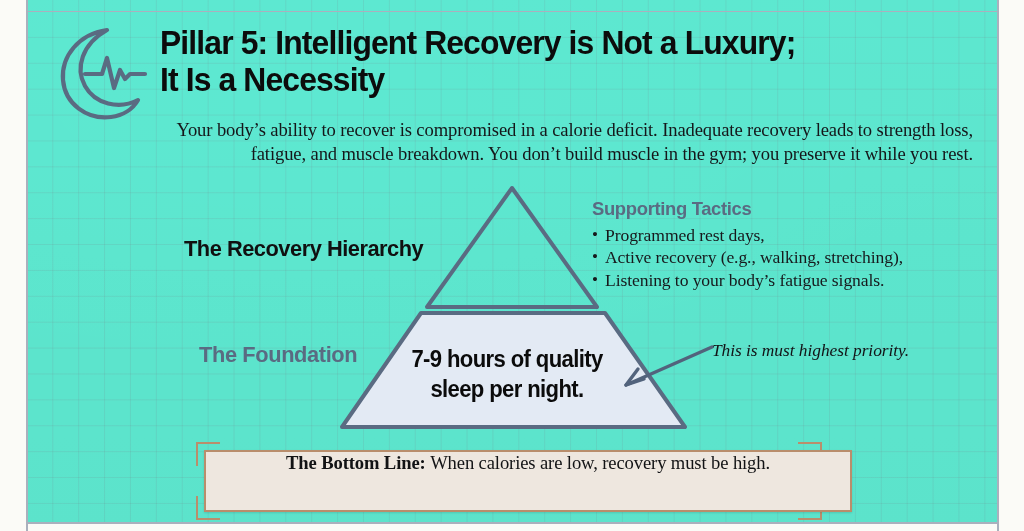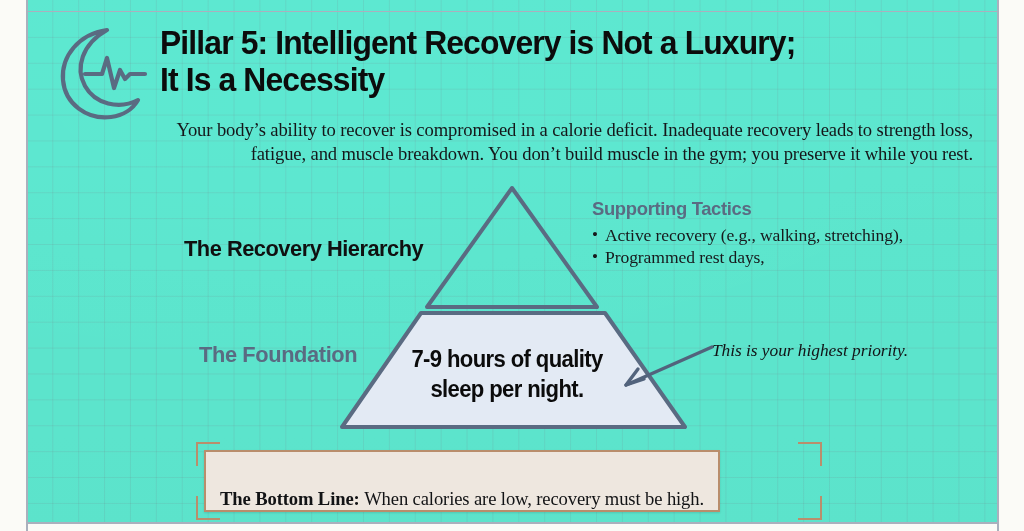--- a/index.html
+++ b/index.html
@@ -95,25 +95,25 @@
   .annotation{
     position:absolute;left:712px;top:340px;
     font-family:"Liberation Serif",serif;font-style:italic;
     font-size:17.4px;color:#121417;letter-spacing:-.05px;white-space:nowrap;
   }
   .leader-svg{position:absolute;left:600px;top:335px;width:130px;height:60px;overflow:visible;}
 
   
   .bottom-wrap{position:absolute;left:196px;top:440px;width:626px;height:82px;}
   .bottom-box{
-    position:absolute;left:8px;top:10px;width:516px;height:62px;
+    position:absolute;left:8px;top:10px;width:648px;height:62px;
     box-sizing:border-box;background:#eee7df;
     border:2.2px solid #b98e6c;
     box-shadow:0 1px 2px rgba(0,0,0,.12);
-    display:flex;align-items:flex-end;justify-content:center;
+    display:flex;align-items:flex-start;justify-content:center;
   }
   .bottom-text{
     font-family:"Liberation Serif",serif;font-size:18.6px;color:#121315;
     letter-spacing:-.12px;white-space:nowrap;
   }
   .bottom-text b{font-weight:bold;}
   .bracket{position:absolute;width:22px;height:22px;border:2.4px solid #b98e6c;}
   .bk-tl{left:0;top:2px;border-right:none;border-bottom:none;}
   .bk-tr{right:0;top:2px;border-left:none;border-bottom:none;}
   .bk-bl{left:0;bottom:2px;border-right:none;border-top:none;}
@@ -152,30 +152,31 @@
     <polygon points="91,133 275,133 355,247 12,247" fill="#e3eaf4" stroke="#5a6b82" stroke-width="4" stroke-linejoin="round"></polygon>
   </svg>
 
   <div class="tier-label-top">The Recovery Hierarchy</div>
   <div class="tier-label-bottom">The Foundation</div>
   <div class="base-text">7-9 hours of quality sleep per night.</div>
 
   <div class="tactics">
     <div class="tactics-title">Supporting Tactics</div>
     <ul class="tactics-list">
+      <li>Programmed rest days,</li>
       <li>Active recovery (e.g., walking, stretching),</li>
-      <li>Programmed rest days,</li>
+      <li>Listening to your body’s fatigue signals.</li>
     </ul>
   </div>
 
   <svg class="leader-svg" viewBox="0 0 130 60">
     <path d="M112 12 L26 50" fill="none" stroke="#52637c" stroke-width="3.4" stroke-linecap="round"></path>
     <path d="M26 50 L44 44 M26 50 L38 34" fill="none" stroke="#52637c" stroke-width="3.4" stroke-linecap="round" stroke-linejoin="round"></path>
   </svg>
-  <div class="annotation">This is your highest priority.</div>
+  <div class="annotation">This is must highest priority.</div>
 
   <div class="bottom-wrap">
     <div class="bracket bk-tl"></div>
     <div class="bracket bk-tr"></div>
     <div class="bracket bk-bl"></div>
     <div class="bracket bk-br"></div>
     <div class="bottom-box">
       <div class="bottom-text">
         <b>The Bottom Line:</b><span>&nbsp;</span><span>When calories are low, recovery must be high.</span>
       </div>

